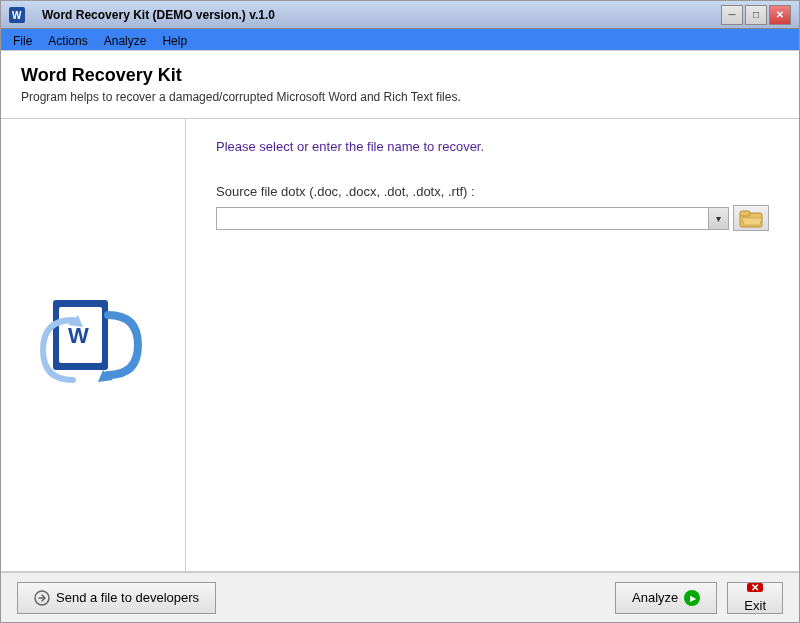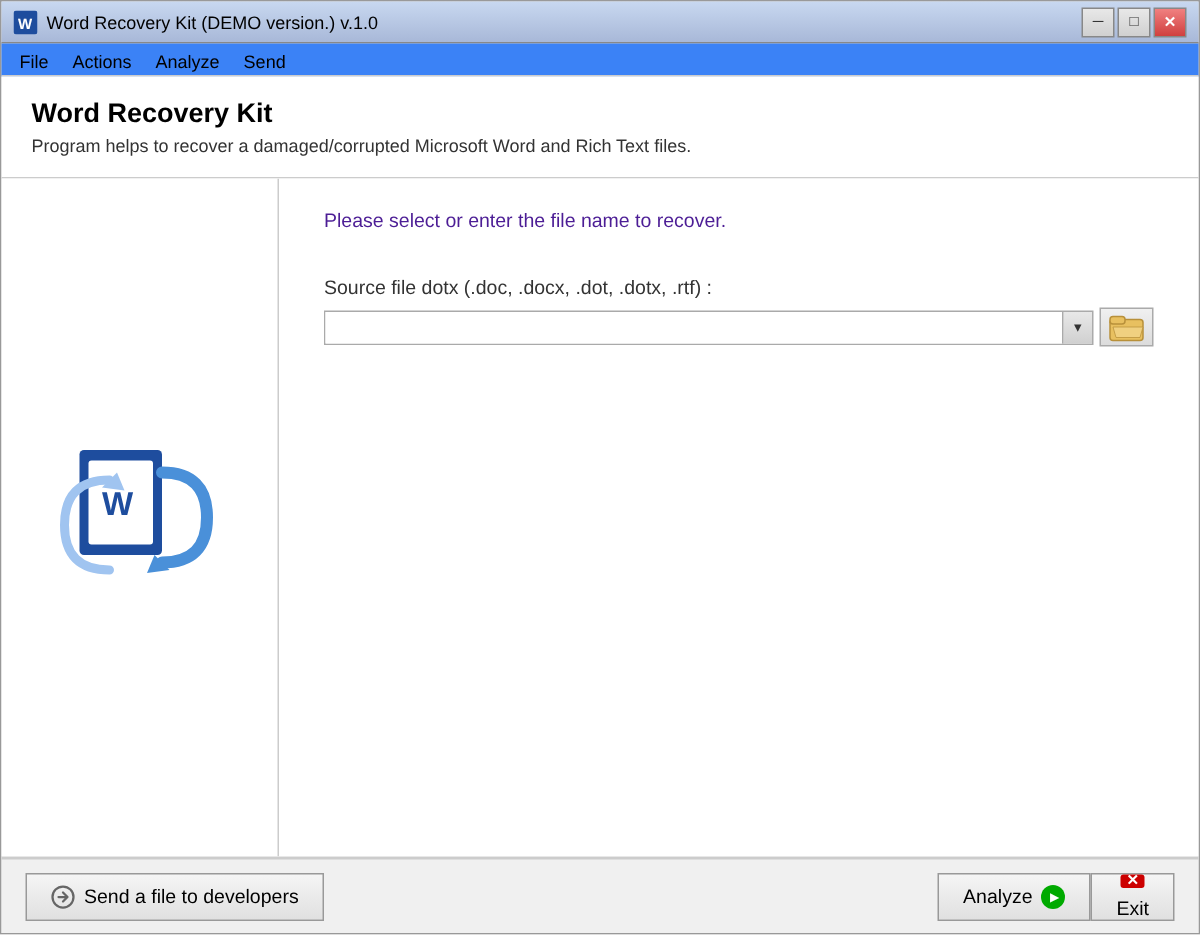--- a/index.html
+++ b/index.html
@@ -36,21 +36,22 @@
       width: 16px;
       height: 16px;
       margin-right: 6px;
       flex-shrink: 0;
     }
 
     .title-bar-text {
       flex: 1;
       font-size: 12px;
       color: #000;
-      font-weight: normal;
+      font-weight: bold;
+      margin-left: 11px;
     }
 
     .title-bar-buttons {
       display: flex;
       gap: 2px;
     }
 
     .tb-btn {
       width: 22px;
       height: 20px;
@@ -198,21 +199,21 @@
       padding: 2px;
     }
 
     
     .bottom-bar {
       height: 50px;
       background: #f0f0f0;
       display: flex;
       align-items: center;
       padding: 0 16px;
-      gap: 0;
+      gap: 10px;
       border-top: 1px solid #ccc;
       flex-shrink: 0;
     }
 
     .bottom-btn {
       height: 32px;
       padding: 0 16px;
       border: 1px solid #999;
       background: linear-gradient(to bottom, #f5f5f5, #e0e0e0);
       cursor: pointer;
@@ -288,21 +289,21 @@
       <div class="tb-btn">─</div>
       <div class="tb-btn">□</div>
       <div class="tb-btn close">✕</div>
     </div>
   </div>
 
   <div class="menu-bar">
     <div class="menu-item">File</div>
     <div class="menu-item">Actions</div>
     <div class="menu-item">Analyze</div>
-    <div class="menu-item">Send</div>
+    <div class="menu-item">Help</div>
   </div>
 
   <div class="header-section">
     <div class="header-title">Word Recovery Kit</div>
     <div class="header-subtitle">Program helps to recover a damaged/corrupted Microsoft Word and Rich Text files.</div>
   </div>
 
   <div class="main-content">
 
     <div class="left-panel">

